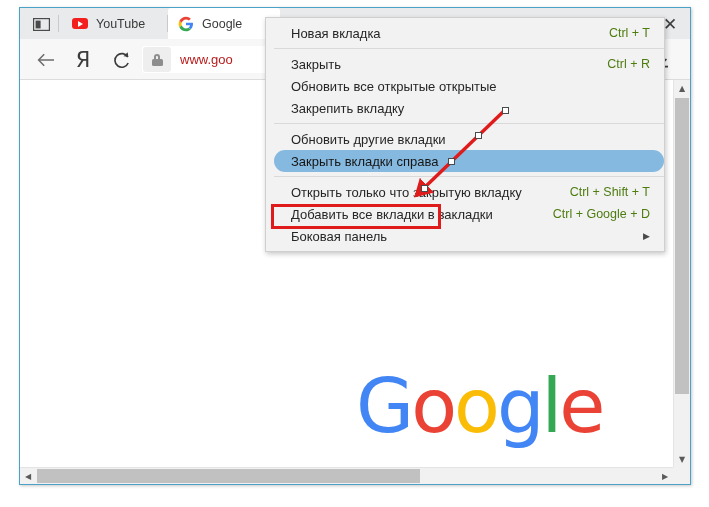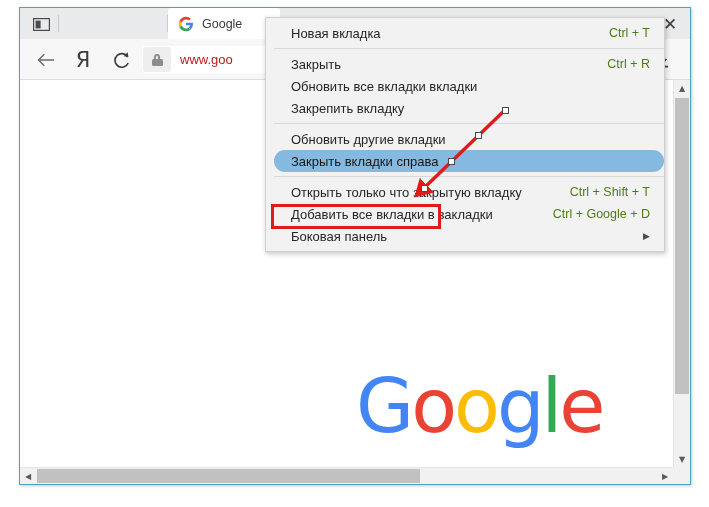--- a/index.html
+++ b/index.html
@@ -335,20 +335,26 @@
 
     <div id="tabstrip">
       <div id="panel-toggle">
         <svg width="17" height="13" viewBox="0 0 17 13">
           <rect x="0.5" y="0.5" width="16" height="12" fill="none" stroke="#4a4a4a" stroke-width="1.4"></rect>
           <rect x="2.6" y="2.6" width="5" height="7.8" fill="#4a4a4a"></rect>
         </svg>
       </div>
       <div class="tab-divider" style="left:38px"></div>
 
+      <div class="tab" id="tab-youtube">
+        <span class="tab-fav">
+          <span class="yt-icon"></span>
+        </span>
+        <span class="tab-title">YouTube</span>
+      </div>
       <div class="tab-divider" style="left:147px"></div>
 
       <div class="tab" id="tab-google">
         <span class="tab-fav">
           <svg width="16" height="16" viewBox="0 0 48 48">
             <path fill="#4285F4" d="M45 24c0-1.6-.1-2.7-.4-4H24v7.5h12c-.2 2-1.5 4.9-4.4 6.9l6.7 5.2C42.2 36 45 30.6 45 24z"></path>
             <path fill="#34A853" d="M24 46c5.9 0 10.9-2 14.3-5.4l-6.7-5.2c-1.9 1.3-4.4 2.2-7.6 2.2-6 0-11-4-12.8-9.5l-7 5.4C7.7 41 15.3 46 24 46z"></path>
             <path fill="#FBBC05" d="M11.2 28.1c-.5-1.3-.7-2.7-.7-4.1s.3-2.8.7-4.1l-7-5.4C2.8 17.3 2 20.5 2 24s.8 6.7 2.2 9.5l7-5.4z"></path>
             <path fill="#EA4335" d="M24 10.5c3.4 0 6.3 1.2 8.6 3.3l6-5.9C34.9 4.5 29.9 2 24 2 15.3 2 7.7 7 4.2 14.5l7 5.4C13 14.5 18 10.5 24 10.5z"></path>
           </svg>
@@ -419,21 +425,21 @@
         <div class="mi">
           <span class="lbl">Новая вкладка</span>
           <span class="accel">Ctrl + T</span>
         </div>
         <div class="msep"></div>
         <div class="mi">
           <span class="lbl">Закрыть</span>
           <span class="accel">Ctrl + R</span>
         </div>
         <div class="mi">
-          <span class="lbl">Обновить все вкладки вкладки</span>
+          <span class="lbl">Обновить все открытые открытые</span>
         </div>
         <div class="mi">
           <span class="lbl">Закрепить вкладку</span>
         </div>
         <div class="msep"></div>
         <div class="mi">
           <span class="lbl">Обновить другие вкладки</span>
         </div>
         <div class="mi selected" style="background: rgb(134, 185, 223); border-radius: 11px;">
           <span class="lbl">Закрыть вкладки справа</span>

